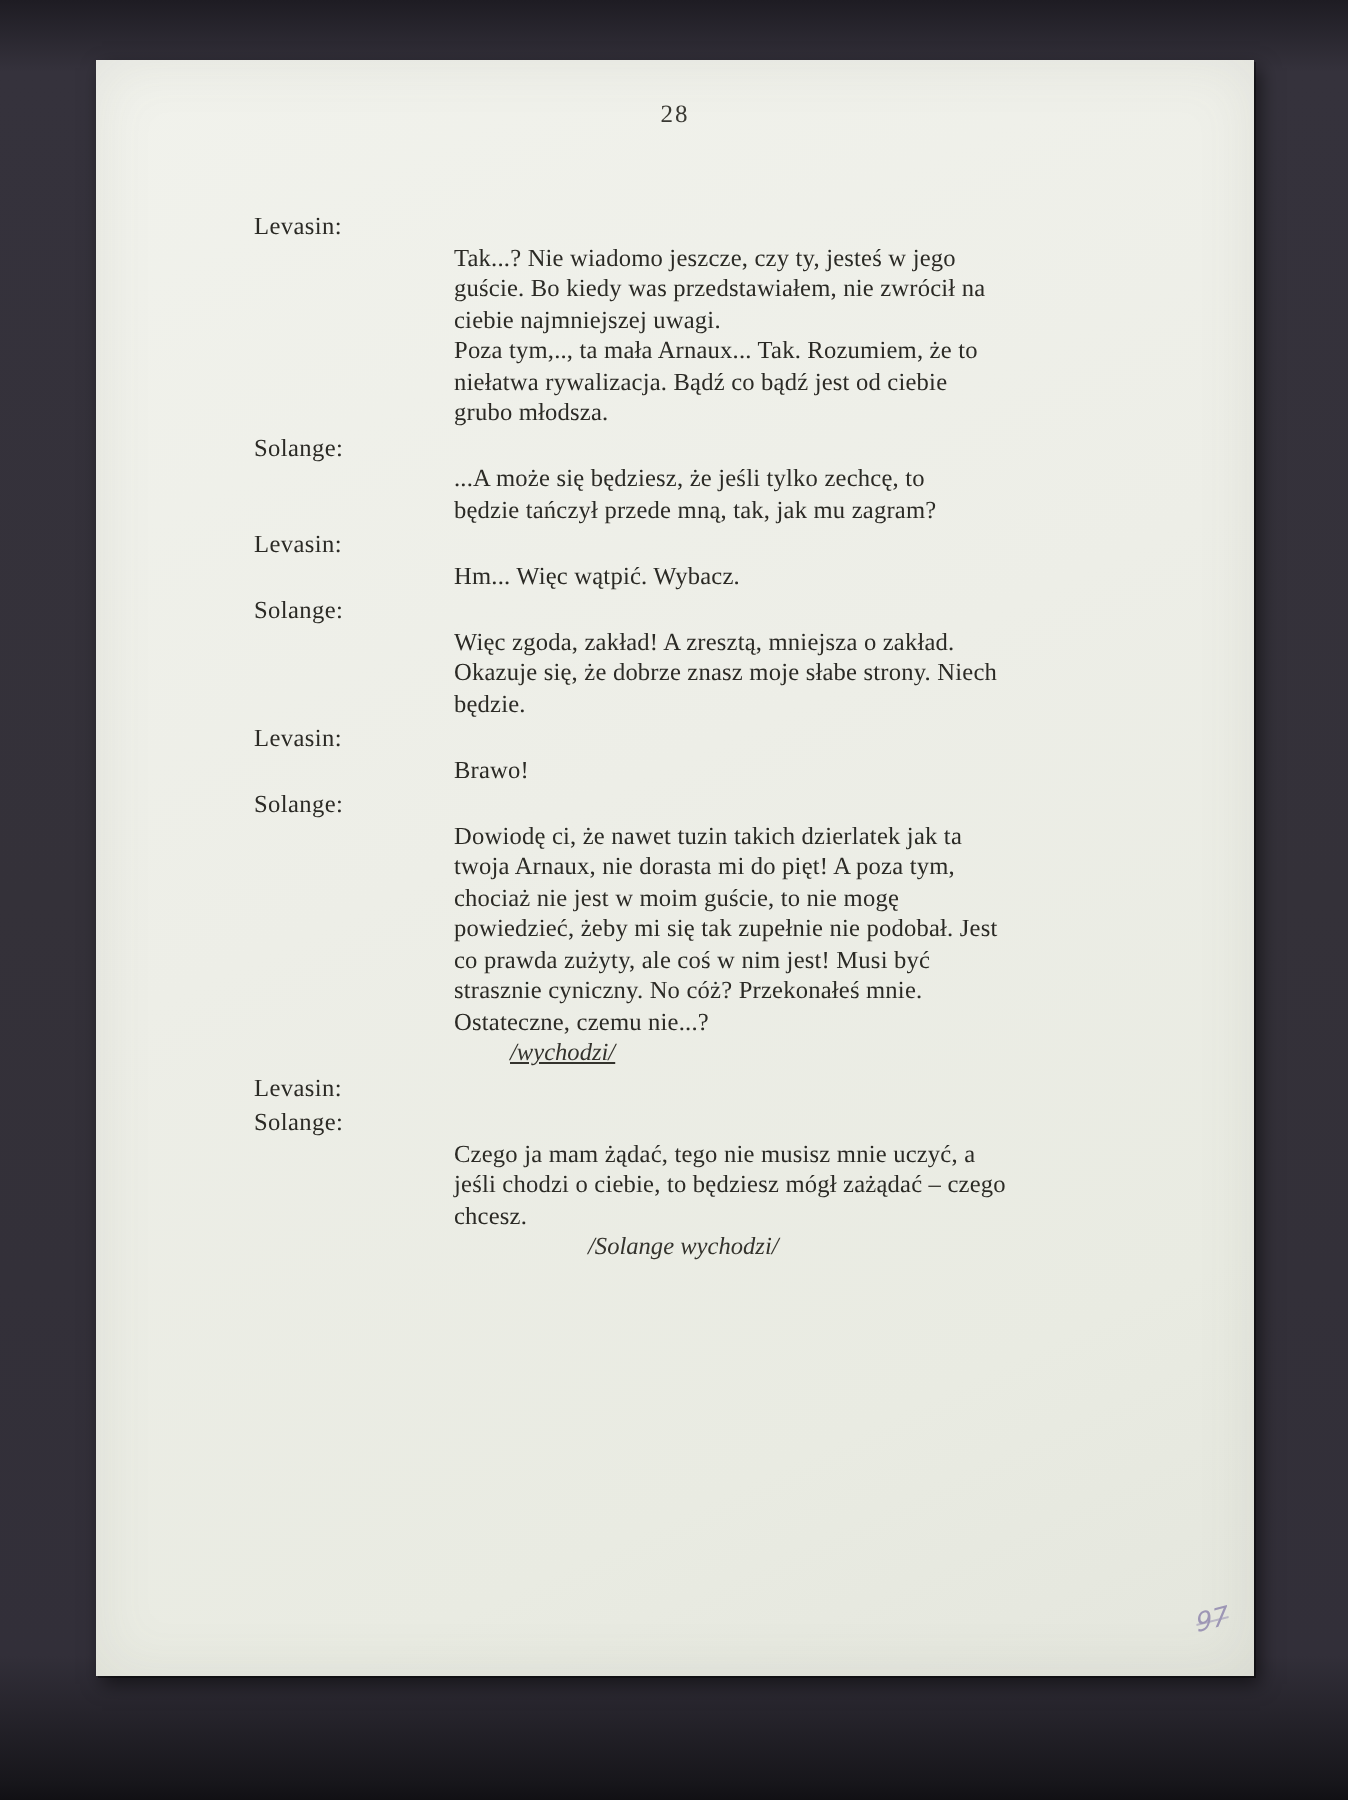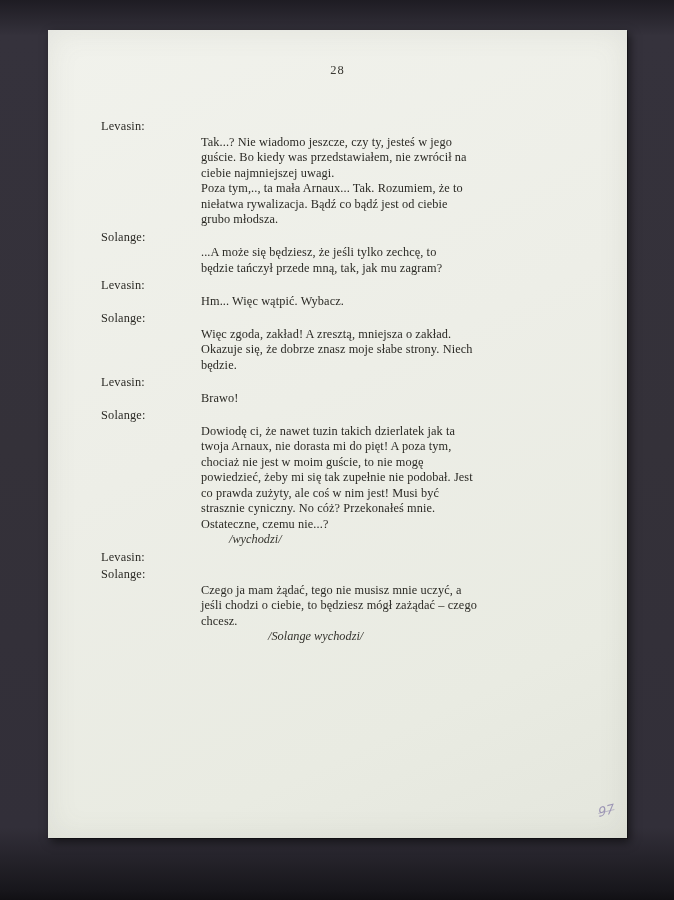--- a/index.html
+++ b/index.html
@@ -25,47 +25,47 @@
     height: 808px;
     background: linear-gradient(155deg, #f1f2ec 0%, #edeee7 45%, #e9ebe2 80%, #e4e6dd 100%);
     box-shadow:
       3px 4px 9px rgba(0,0,0,0.55),
       1px 1px 0 rgba(0,0,0,0.35),
       inset 0 0 30px rgba(95,100,85,0.10);
     color: #2b2a25;
   }
   .page-number {
     text-align: center;
-    padding-top: 33px;
+    padding-top: 20px;
     font-size: 12.5px;
     letter-spacing: 1px;
     color: #3a3933;
   }
   .content {
     margin-top: 41px;
-    margin-left: 53px;
+    margin-left: 79px;
     margin-right: 20px;
     font-size: 12.3px;
     line-height: 15.5px;
   }
   .block { margin-bottom: 2px; }
   .speaker {
     color: #2b2a25;
     letter-spacing: 0.2px;
   }
   .text {
     margin-left: 100px;
     white-space: pre-line;
     letter-spacing: 0.1px;
   }
   .stage {
     font-style: italic;
     color: #34332d;
   }
-  .stage-small { margin-left: 128px; }
+  .stage-small { margin-left: 128px; text-decoration: underline; }
   .stage-large { margin-left: 167px; }
   .pencil-mark {
     position: absolute;
     right: 12px;
     bottom: 20px;
     font-family: "DejaVu Sans", sans-serif;
     font-style: italic;
     font-size: 13px;
     color: #9189af;
     opacity: 0.85;

